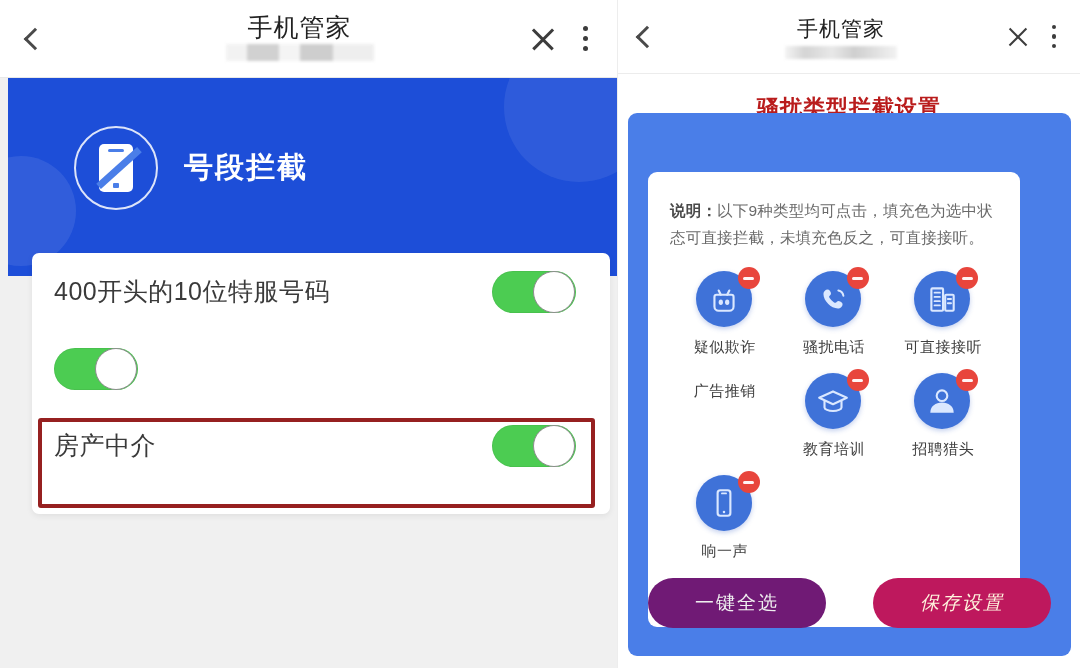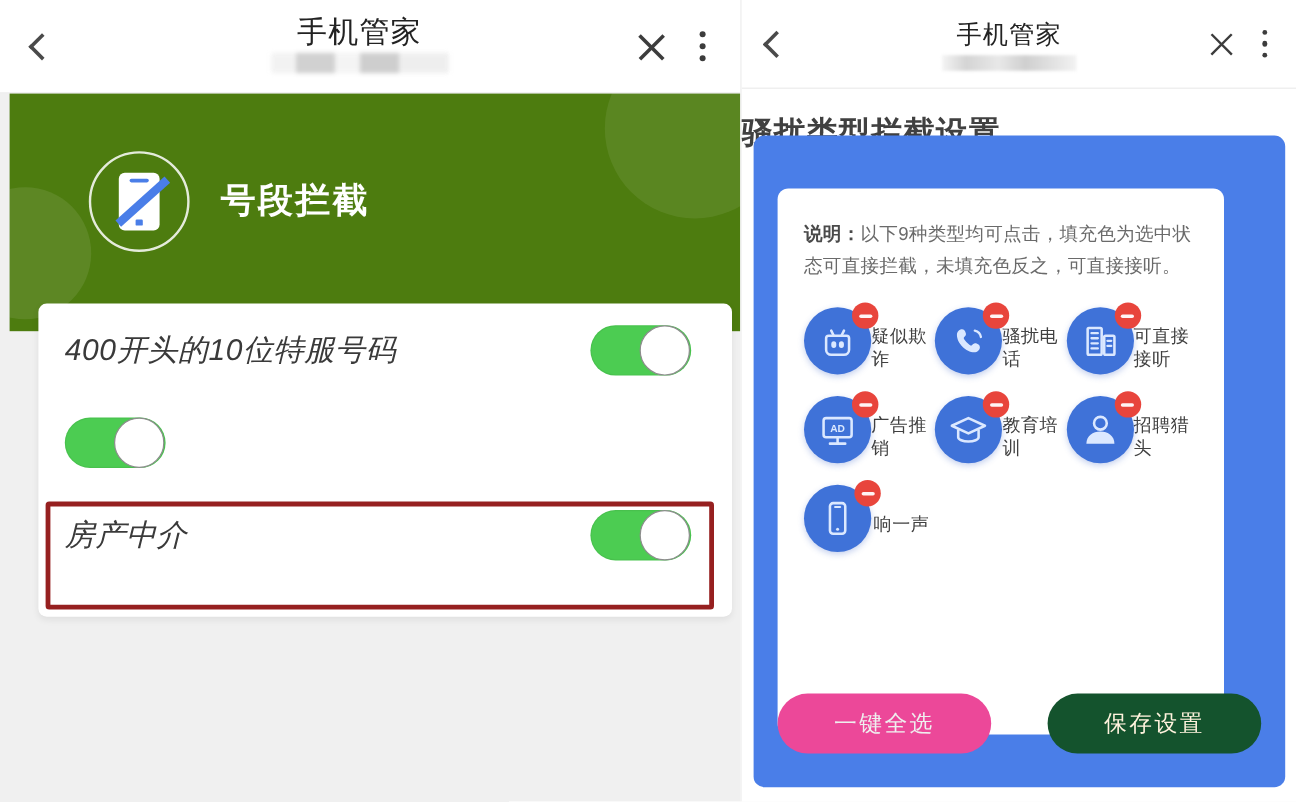--- a/index.html
+++ b/index.html
@@ -62,21 +62,21 @@
   .ic-close::before { transform: rotate(45deg); }
   .ic-close::after { transform: rotate(-45deg); }
   .ic-dots { display: flex; flex-direction: column; gap: 5px; align-items: center; width: 12px; }
   .ic-dots i { width: 5px; height: 5px; border-radius: 50%; background: #3c3c3c; display: block; }
 
   .banner {
     position: relative;
     margin-left: 8px;
     width: 612px;
     height: 198px;
-    background: #4d7c0f;
+    background: #1d4ed8;
     overflow: hidden;
   }
   .banner .blob1 {
     position: absolute; left: -42px; top: 78px;
     width: 110px; height: 110px; border-radius: 50%;
     background: rgba(255,255,255,.09);
   }
   .banner .blob2 {
     position: absolute; right: -34px; top: -46px;
     width: 150px; height: 150px; border-radius: 50%;
@@ -116,21 +116,20 @@
   .banner-sub { font-size: 21px; margin-top: 11px; color: rgba(255,255,255,.95); letter-spacing: 1.5px; }
 
   .card {
     position: absolute;
     left: 32px; top: 253px;
     width: 578px;
     background: #ffffff;
     border-radius: 7px;
     box-shadow: 0 2px 6px rgba(0,0,0,.07);
     padding: 0 4px 30px 0;
-    font-style: italic;
   }
   .row {
     position: relative;
     height: 77px;
     display: flex; align-items: center; justify-content: space-between;
     padding: 0 30px 0 22px;
   }
   .row-label { font-size: 25px; color: #3a3a3a; letter-spacing: .5px; }
   .toggle {
     width: 84px; height: 42px; border-radius: 21px;
@@ -175,51 +174,52 @@
     margin-top: 3px; height: 13px; width: 112px;
     background: linear-gradient(90deg,#f4f4f4 0%,#d4d4d4 18%,#e8e8e8 42%,#cfcfcf 62%,#f2f2f2 100%);
     filter: blur(1.5px);
   }
   .rt-actions { display: flex; align-items: center; gap: 18px; padding-right: 20px; }
   .rt-actions .ic-close { width: 24px; height: 24px; }
   .rt-actions .ic-close::before, .rt-actions .ic-close::after { width: 24px; top: 11px; height: 2.2px; }
   .rt-actions .ic-dots i { width: 4.5px; height: 4.5px; }
 
   .rt-heading {
-    font-size: 26px; font-weight: 700; color: #404040;
+    text-align: center;
+    font-size: 22px; font-weight: 700; color: #b91c1c;
     letter-spacing: 1px;
     padding: 19px 0 16px 0;
   }
   .blue-card {
     position: absolute;
     left: 10px; top: 113px;
     width: 443px; height: 543px;
     background: #4a7ee8;
     border-radius: 9px;
   }
   .white-card {
     position: absolute;
-    left: 30px; top: 157px;
+    left: 30px; top: 172px;
     width: 372px; height: 455px;
     background: #ffffff;
     border-radius: 9px;
     padding: 26px 22px 0 22px;
   }
   .desc {
     font-size: 15.5px; color: #6a6a6a; line-height: 1.72;
     letter-spacing: .2px;
   }
   .desc b { color: #4a4a4a; font-weight: 700; }
   .grid {
     margin-top: 20px;
     display: grid;
     grid-template-columns: repeat(3, 1fr);
     row-gap: 16px;
   }
-  .cell { display: flex; align-items: center; }
+  .cell { display: flex; flex-direction: column; align-items: center; }
   .badge-wrap { position: relative; width: 58px; height: 58px; }
   .circ {
     width: 56px; height: 56px; border-radius: 50%;
     background: #3f72d8;
     display: flex; align-items: center; justify-content: center;
     box-shadow: 0 2px 5px rgba(60,100,200,.3);
   }
   .badge {
     position: absolute; right: -6px; top: -4px;
     width: 22px; height: 22px; border-radius: 50%;
@@ -239,22 +239,22 @@
     left: 30px; top: 578px;
     width: 403px;
     display: flex; justify-content: space-between;
   }
   .btn {
     width: 178px; height: 50px; border-radius: 25px;
     display: flex; align-items: center; justify-content: center;
     font-size: 19px; letter-spacing: 2px;
     border: none; cursor: pointer;
   }
-  .btn-gray { background: #ec4899; color: #efefef; }
-  .btn-amber { background: #14532d; color: #fff3dd; }
+  .btn-gray { background: #701a75; color: #efefef; }
+  .btn-amber { background: #be185d; color: #fff3dd; font-style: italic; }
 </style>
 </head>
 <body>
 
 <div class="screen">
 
   <div class="panel-left">
 
     <div class="topbar">
       <div class="topbar-back">
@@ -383,30 +383,20 @@
                   <rect x="19" y="12" width="8" height="15" rx="1" fill="none" stroke="#dbe8ff" stroke-width="2"></rect>
                   <path d="M9 10h5M9 14h5M9 18h5M9 22h5M21.5 16h3M21.5 20h3" stroke="#dbe8ff" stroke-width="1.8" stroke-linecap="round"></path>
                 </svg>
             </div>
             <div class="badge"></div>
           </div>
           <div class="cell-label">可直接接听</div>
         </div>
 
         <div class="cell">
-          <div class="badge-wrap">
-            <div class="circ">
-              <svg class="glyph" viewBox="0 0 32 32">
-                  <rect x="5" y="7" width="22" height="15" rx="2" fill="none" stroke="#dbe8ff" stroke-width="2"></rect>
-                  <text x="16" y="17.5" font-size="8" fill="#dbe8ff" text-anchor="middle" font-family="Liberation Sans, sans-serif" font-weight="bold">AD</text>
-                  <path d="M16 22v4M10 27h12" stroke="#dbe8ff" stroke-width="2" stroke-linecap="round"></path>
-                </svg>
-            </div>
-            <div class="badge"></div>
-          </div>
           <div class="cell-label">广告推销</div>
         </div>
 
 
         <div class="cell">
           <div class="badge-wrap">
             <div class="circ">
               <svg class="glyph" viewBox="0 0 32 32">
                   <path d="M16 7l13 6-13 6-13-6z" fill="none" stroke="#dbe8ff" stroke-width="2" stroke-linejoin="round"></path>
                   <path d="M8 16v6c0 1.8 3.6 3.4 8 3.4s8-1.6 8-3.4v-6" fill="none" stroke="#dbe8ff" stroke-width="2" stroke-linejoin="round"></path>

